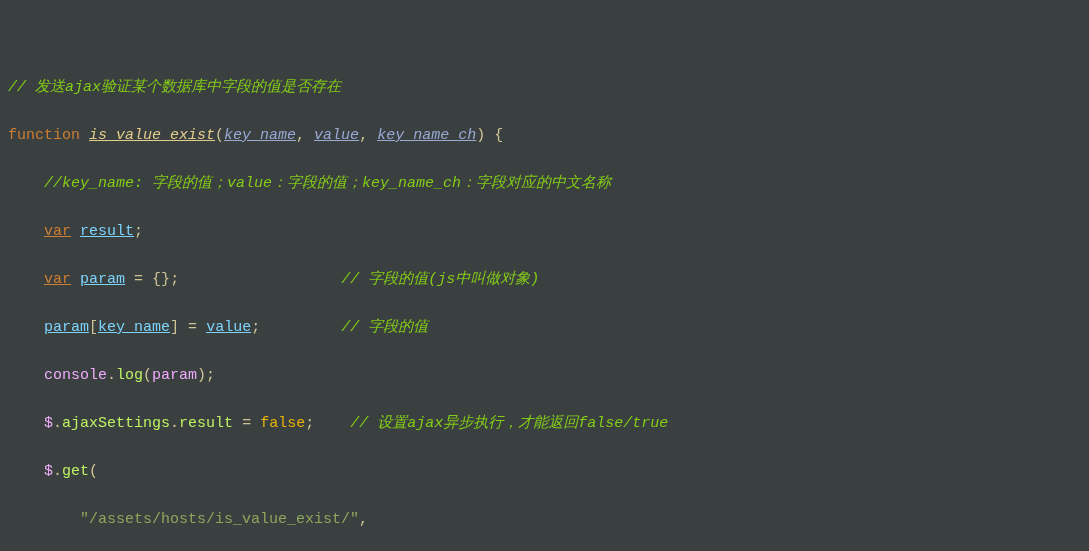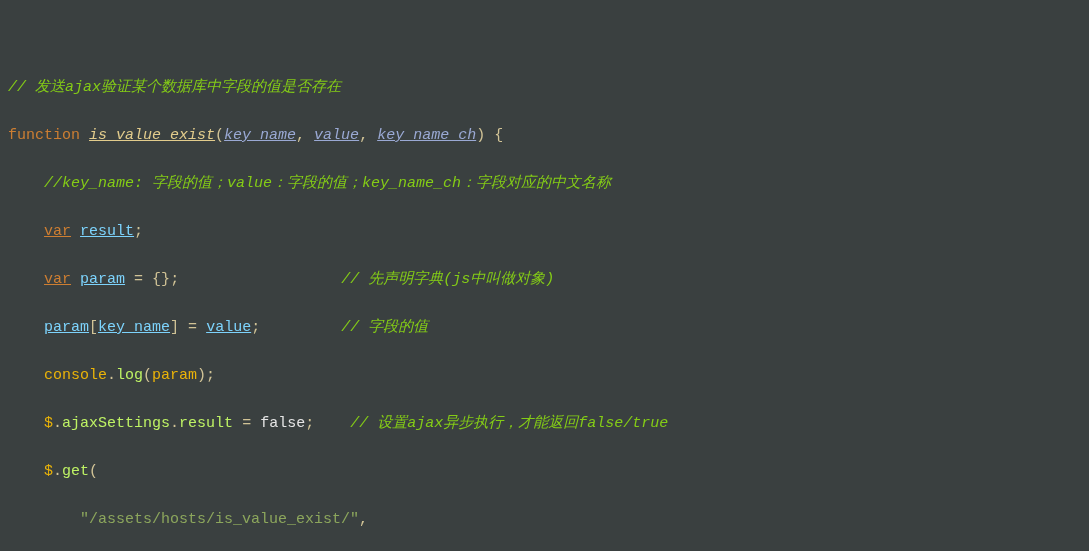--- a/index.html
+++ b/index.html
@@ -11,39 +11,39 @@
   color: #d1c396;
   padding: 4px 0;
   white-space: pre;
   overflow-x: auto;
 }
 .line { padding: 0 8px; }
 .kw { color: #cd7e32; text-align: right; }
 .fn-name { color: #e2cc8c; font-style: italic; text-decoration: underline; }
 .param { color: #9aa9d4; font-style: italic; }
 .var-name { color: #7dd3fc; text-decoration: underline; }
-.ident { color: #eab308; }
+.ident { color: #f0abfc; }
 .punct { color: #d1c396; }
 .op { color: #d1c396; }
 .comment { color: #84cc16; font-style: italic; }
 .str { color: #8ca65c; }
-.num-bool { color: #e5e5e5; text-align: right; }
+.num-bool { color: #eab308; text-align: right; }
 .prop { color: #bef264; }
 .brace { color: #d1c396; }
 .under { text-decoration: underline; }
 </style>
 </head>
 <body>
 
 
 <div class="line"><span class="comment">// 发送ajax验证某个数据库中字段的值是否存在</span></div>
 <div class="line"><span class="kw">function</span> <span class="fn-name">is_value_exist</span><span class="punct">(</span><span class="param under">key_name</span><span class="punct">, </span><span class="param under">value</span><span class="punct">, </span><span class="param under">key_name_ch</span><span class="punct">) {</span></div>
 <div class="line">    <span class="comment">//key_name: 字段的值；value：字段的值；key_name_ch：字段对应的中文名称</span></div>
 <div class="line">    <span class="kw under">var</span> <span class="var-name">result</span><span class="punct">;</span></div>
-<div class="line">    <span class="kw under">var</span> <span class="var-name">param</span> <span class="op">=</span> <span class="brace">{}</span><span class="punct">;</span>                  <span class="comment">// 先声明字典(js中叫做对象)</span></div>
+<div class="line">    <span class="kw under">var</span> <span class="var-name">param</span> <span class="op">=</span> <span class="brace">{}</span><span class="punct">;</span>                  <span class="comment">// 字段的值(js中叫做对象)</span></div>
 <div class="line">    <span class="var-name">param</span><span class="punct">[</span><span class="var-name">key_name</span><span class="punct">]</span> <span class="op">=</span> <span class="var-name">value</span><span class="punct">;</span>         <span class="comment">// 字段的值</span></div>
 <div class="line">    <span class="ident">console</span><span class="punct">.</span><span class="prop">log</span><span class="punct">(</span><span class="ident">param</span><span class="punct">);</span></div>
 <div class="line">    <span class="ident">$</span><span class="punct">.</span><span class="prop">ajaxSettings</span><span class="punct">.</span><span class="prop">result</span> <span class="op">=</span> <span class="num-bool">false</span><span class="punct">;</span>    <span class="comment">// 设置ajax异步执行，才能返回false/true</span></div>
 <div class="line">    <span class="ident">$</span><span class="punct">.</span><span class="prop">get</span><span class="punct">(</span></div>
 <div class="line">        <span class="str">"/assets/hosts/is_value_exist/"</span><span class="punct">,</span></div>
 
 
 
 
 

